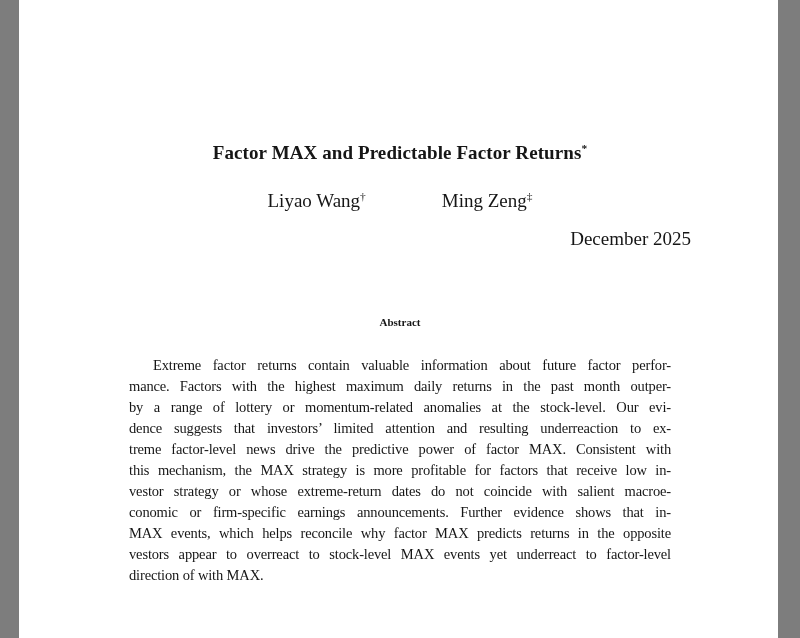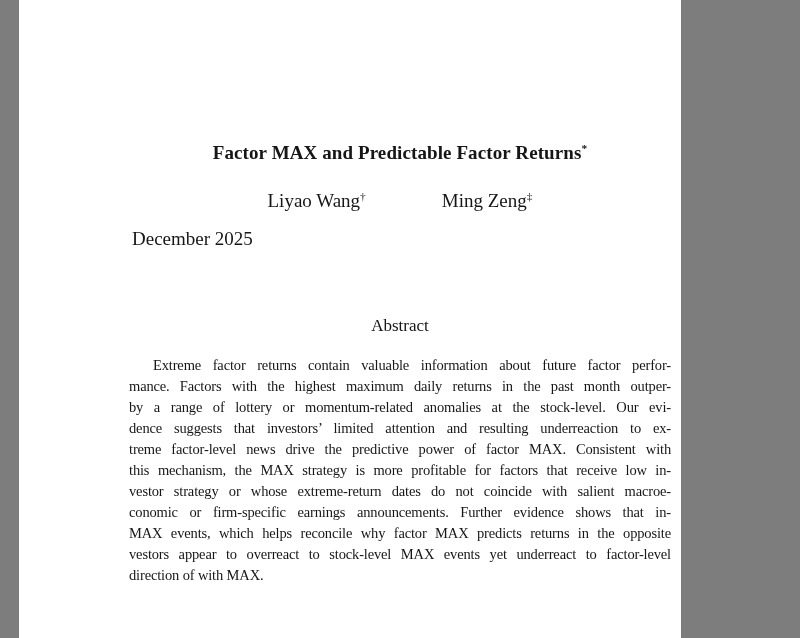--- a/index.html
+++ b/index.html
@@ -12,21 +12,21 @@
     background: #7d7d7d;
     overflow: hidden;
     font-family: "Liberation Serif", "DejaVu Serif", serif;
     color: #161616;
     position: relative;
   }
   .page {
     position: absolute;
     left: 19px;
     top: 0;
-    width: 662px;
+    width: 759px;
     height: 638px;
     background: #ffffff;
   }
   .content {
     position: absolute;
     left: 108px;
     top: 0;
     width: 546px;
     height: 638px;
   }
@@ -53,33 +53,33 @@
     width: 100%;
     display: flex;
     justify-content: center;
     gap: 76px;
     font-size: 19px;
     text-align: right;
   }
   .paper-date {
     position: absolute;
     top: 228px;
-    left: 5px;
+    left: 18px;
     width: 100%;
-    text-align: left;
+    text-align: right;
     font-size: 19px;
   }
   .abstract-heading {
     position: absolute;
     top: 316px;
     left: 0;
     width: 100%;
     text-align: center;
-    font-size: 17px;
-    font-weight: normal;
+    font-size: 11px;
+    font-weight: bold;
   }
   .abstract-body {
     position: absolute;
     top: 355px;
     left: 2px;
     width: 542px;
     font-size: 14.5px;
     line-height: 21px;
     letter-spacing: -0.15px;
   }

